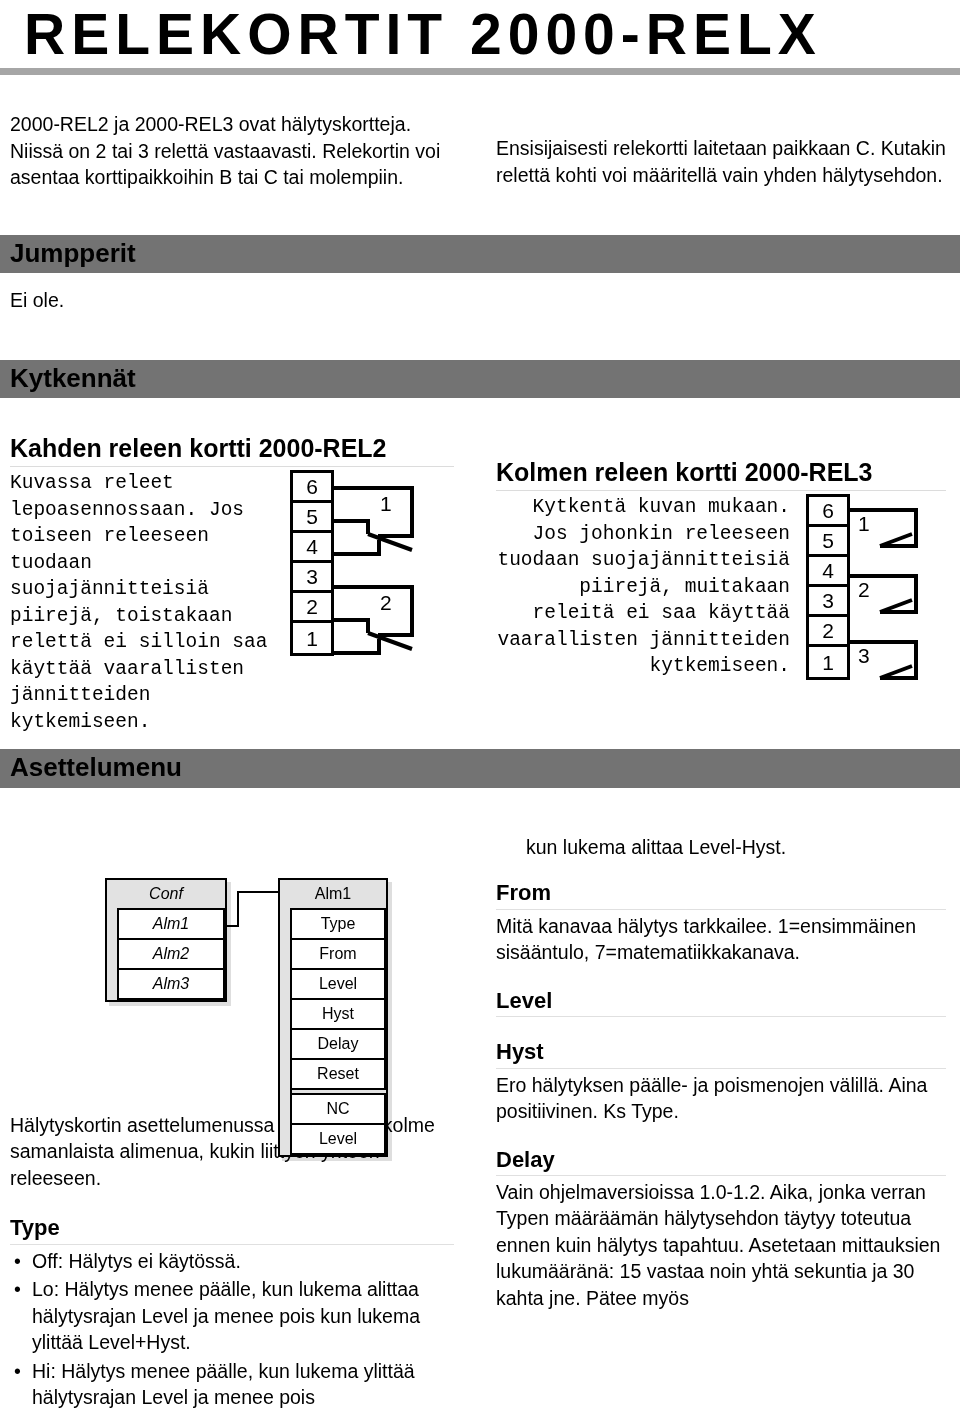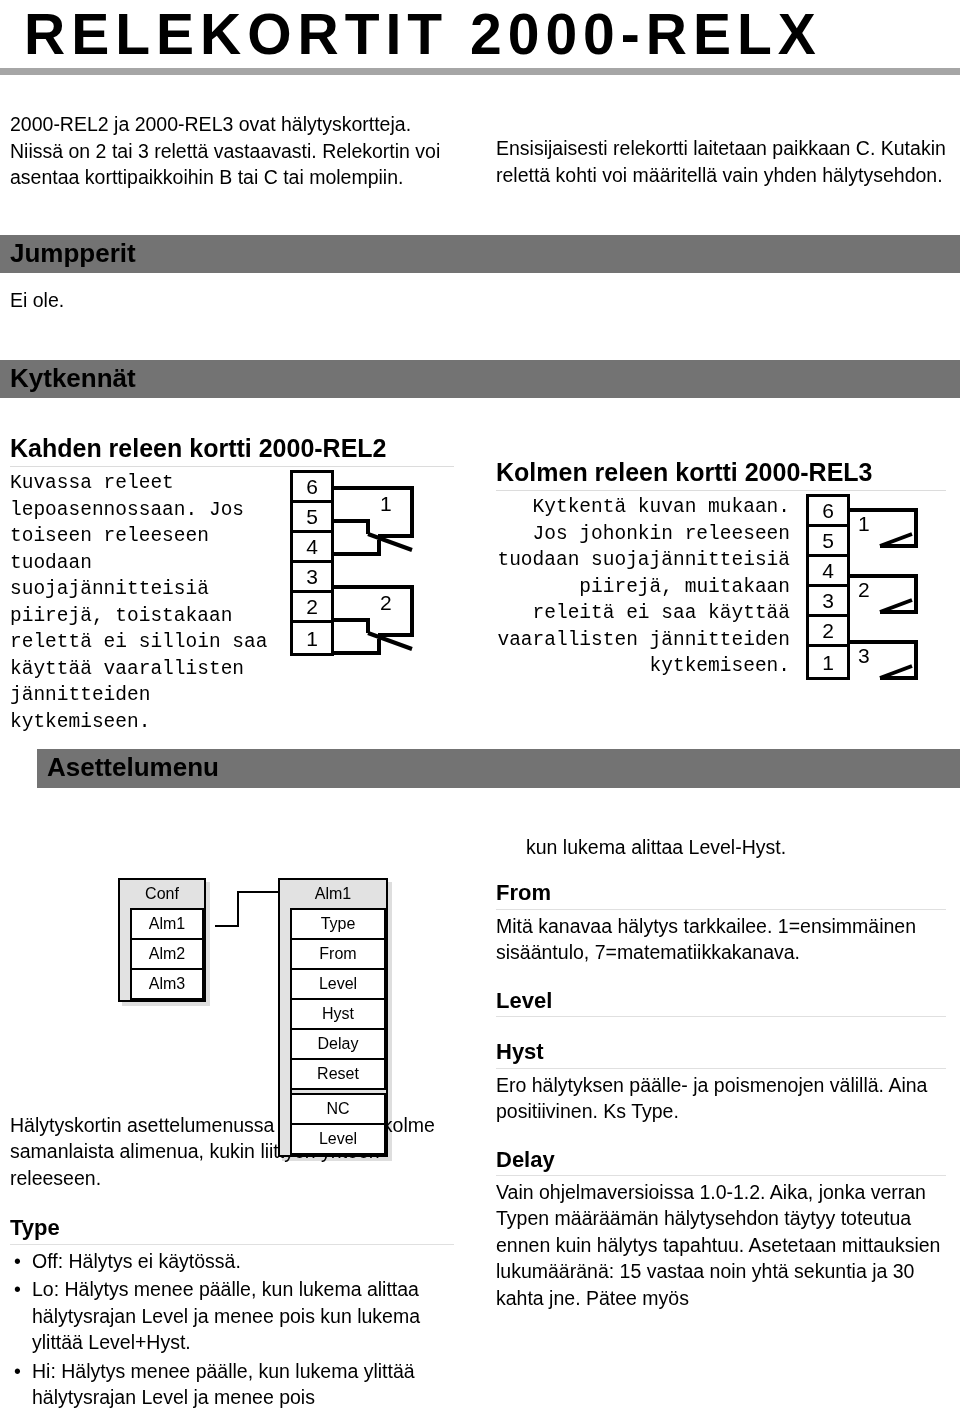--- a/index.html
+++ b/index.html
@@ -238,34 +238,34 @@
             <div style="position:absolute;left:8px;top:18px;font-size:21px;">1</div>
             <div style="position:absolute;left:8px;top:84px;font-size:21px;">2</div>
             <div style="position:absolute;left:8px;top:150px;font-size:21px;">3</div>
           </div>
         </div>
       </div>
     </div>
   </div>
 </div>
 
-<div style="margin-top:14px;padding-left:37px;">
+<div style="margin-top:14px;">
   <div class="band">Asettelumenu</div>
 </div>
 
 <div class="cols" style="margin-top:22px;">
 
   <div class="col-l">
     <div style="position:relative; height:280px;">
 
       <svg style="position:absolute;left:0;top:0;" width="440" height="280">
         <path d="M205,116 H228 V82 H268" fill="none" stroke="#000" stroke-width="2"></path>
       </svg>
 
-      <div class="menu-box" style="position:absolute;left:108px;top:68px;width:88px;">
+      <div class="menu-box" style="position:absolute;left:95px;top:68px;width:122px;font-style:italic;">
         <div class="menu-title">Conf</div>
         <div class="menu-items">
           <div class="menu-item">Alm1</div>
           <div class="menu-item">Alm2</div>
           <div class="menu-item last">Alm3</div>
         </div>
       </div>
 
       <div class="menu-box" style="position:absolute;left:268px;top:68px;width:110px;">
         <div class="menu-title">Alm1</div>

